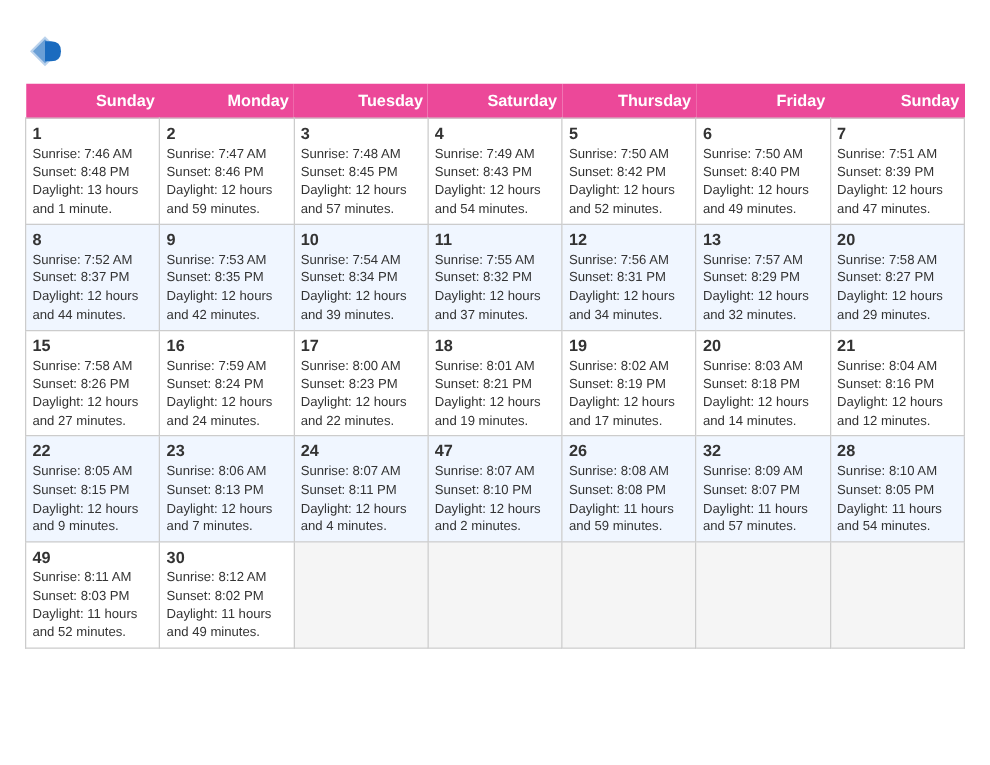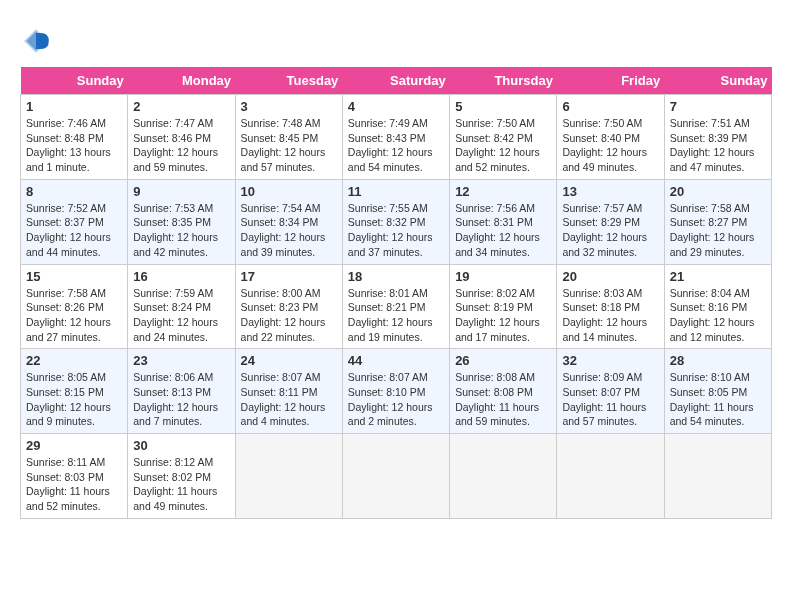--- a/index.html
+++ b/index.html
@@ -222,39 +222,39 @@
         </td>
         <td>
           <span class="day-num">23</span>
           <div class="day-content">Sunrise: 8:06 AM<br>Sunset: 8:13 PM<br>Daylight: 12 hours and 7 minutes.</div>
         </td>
         <td>
           <span class="day-num">24</span>
           <div class="day-content">Sunrise: 8:07 AM<br>Sunset: 8:11 PM<br>Daylight: 12 hours and 4 minutes.</div>
         </td>
         <td>
-          <span class="day-num">44</span>
+          <span class="day-num">47</span>
           <div class="day-content">Sunrise: 8:07 AM<br>Sunset: 8:10 PM<br>Daylight: 12 hours and 2 minutes.</div>
         </td>
         <td>
           <span class="day-num">26</span>
           <div class="day-content">Sunrise: 8:08 AM<br>Sunset: 8:08 PM<br>Daylight: 11 hours and 59 minutes.</div>
         </td>
         <td>
           <span class="day-num">32</span>
           <div class="day-content">Sunrise: 8:09 AM<br>Sunset: 8:07 PM<br>Daylight: 11 hours and 57 minutes.</div>
         </td>
         <td>
           <span class="day-num">28</span>
           <div class="day-content">Sunrise: 8:10 AM<br>Sunset: 8:05 PM<br>Daylight: 11 hours and 54 minutes.</div>
         </td>
       </tr>
       <tr>
         <td>
-          <span class="day-num">29</span>
+          <span class="day-num">49</span>
           <div class="day-content">Sunrise: 8:11 AM<br>Sunset: 8:03 PM<br>Daylight: 11 hours and 52 minutes.</div>
         </td>
         <td>
           <span class="day-num">30</span>
           <div class="day-content">Sunrise: 8:12 AM<br>Sunset: 8:02 PM<br>Daylight: 11 hours and 49 minutes.</div>
         </td>
         <td class="empty-cell"></td>
         <td class="empty-cell"></td>
         <td class="empty-cell"></td>
         <td class="empty-cell"></td>

